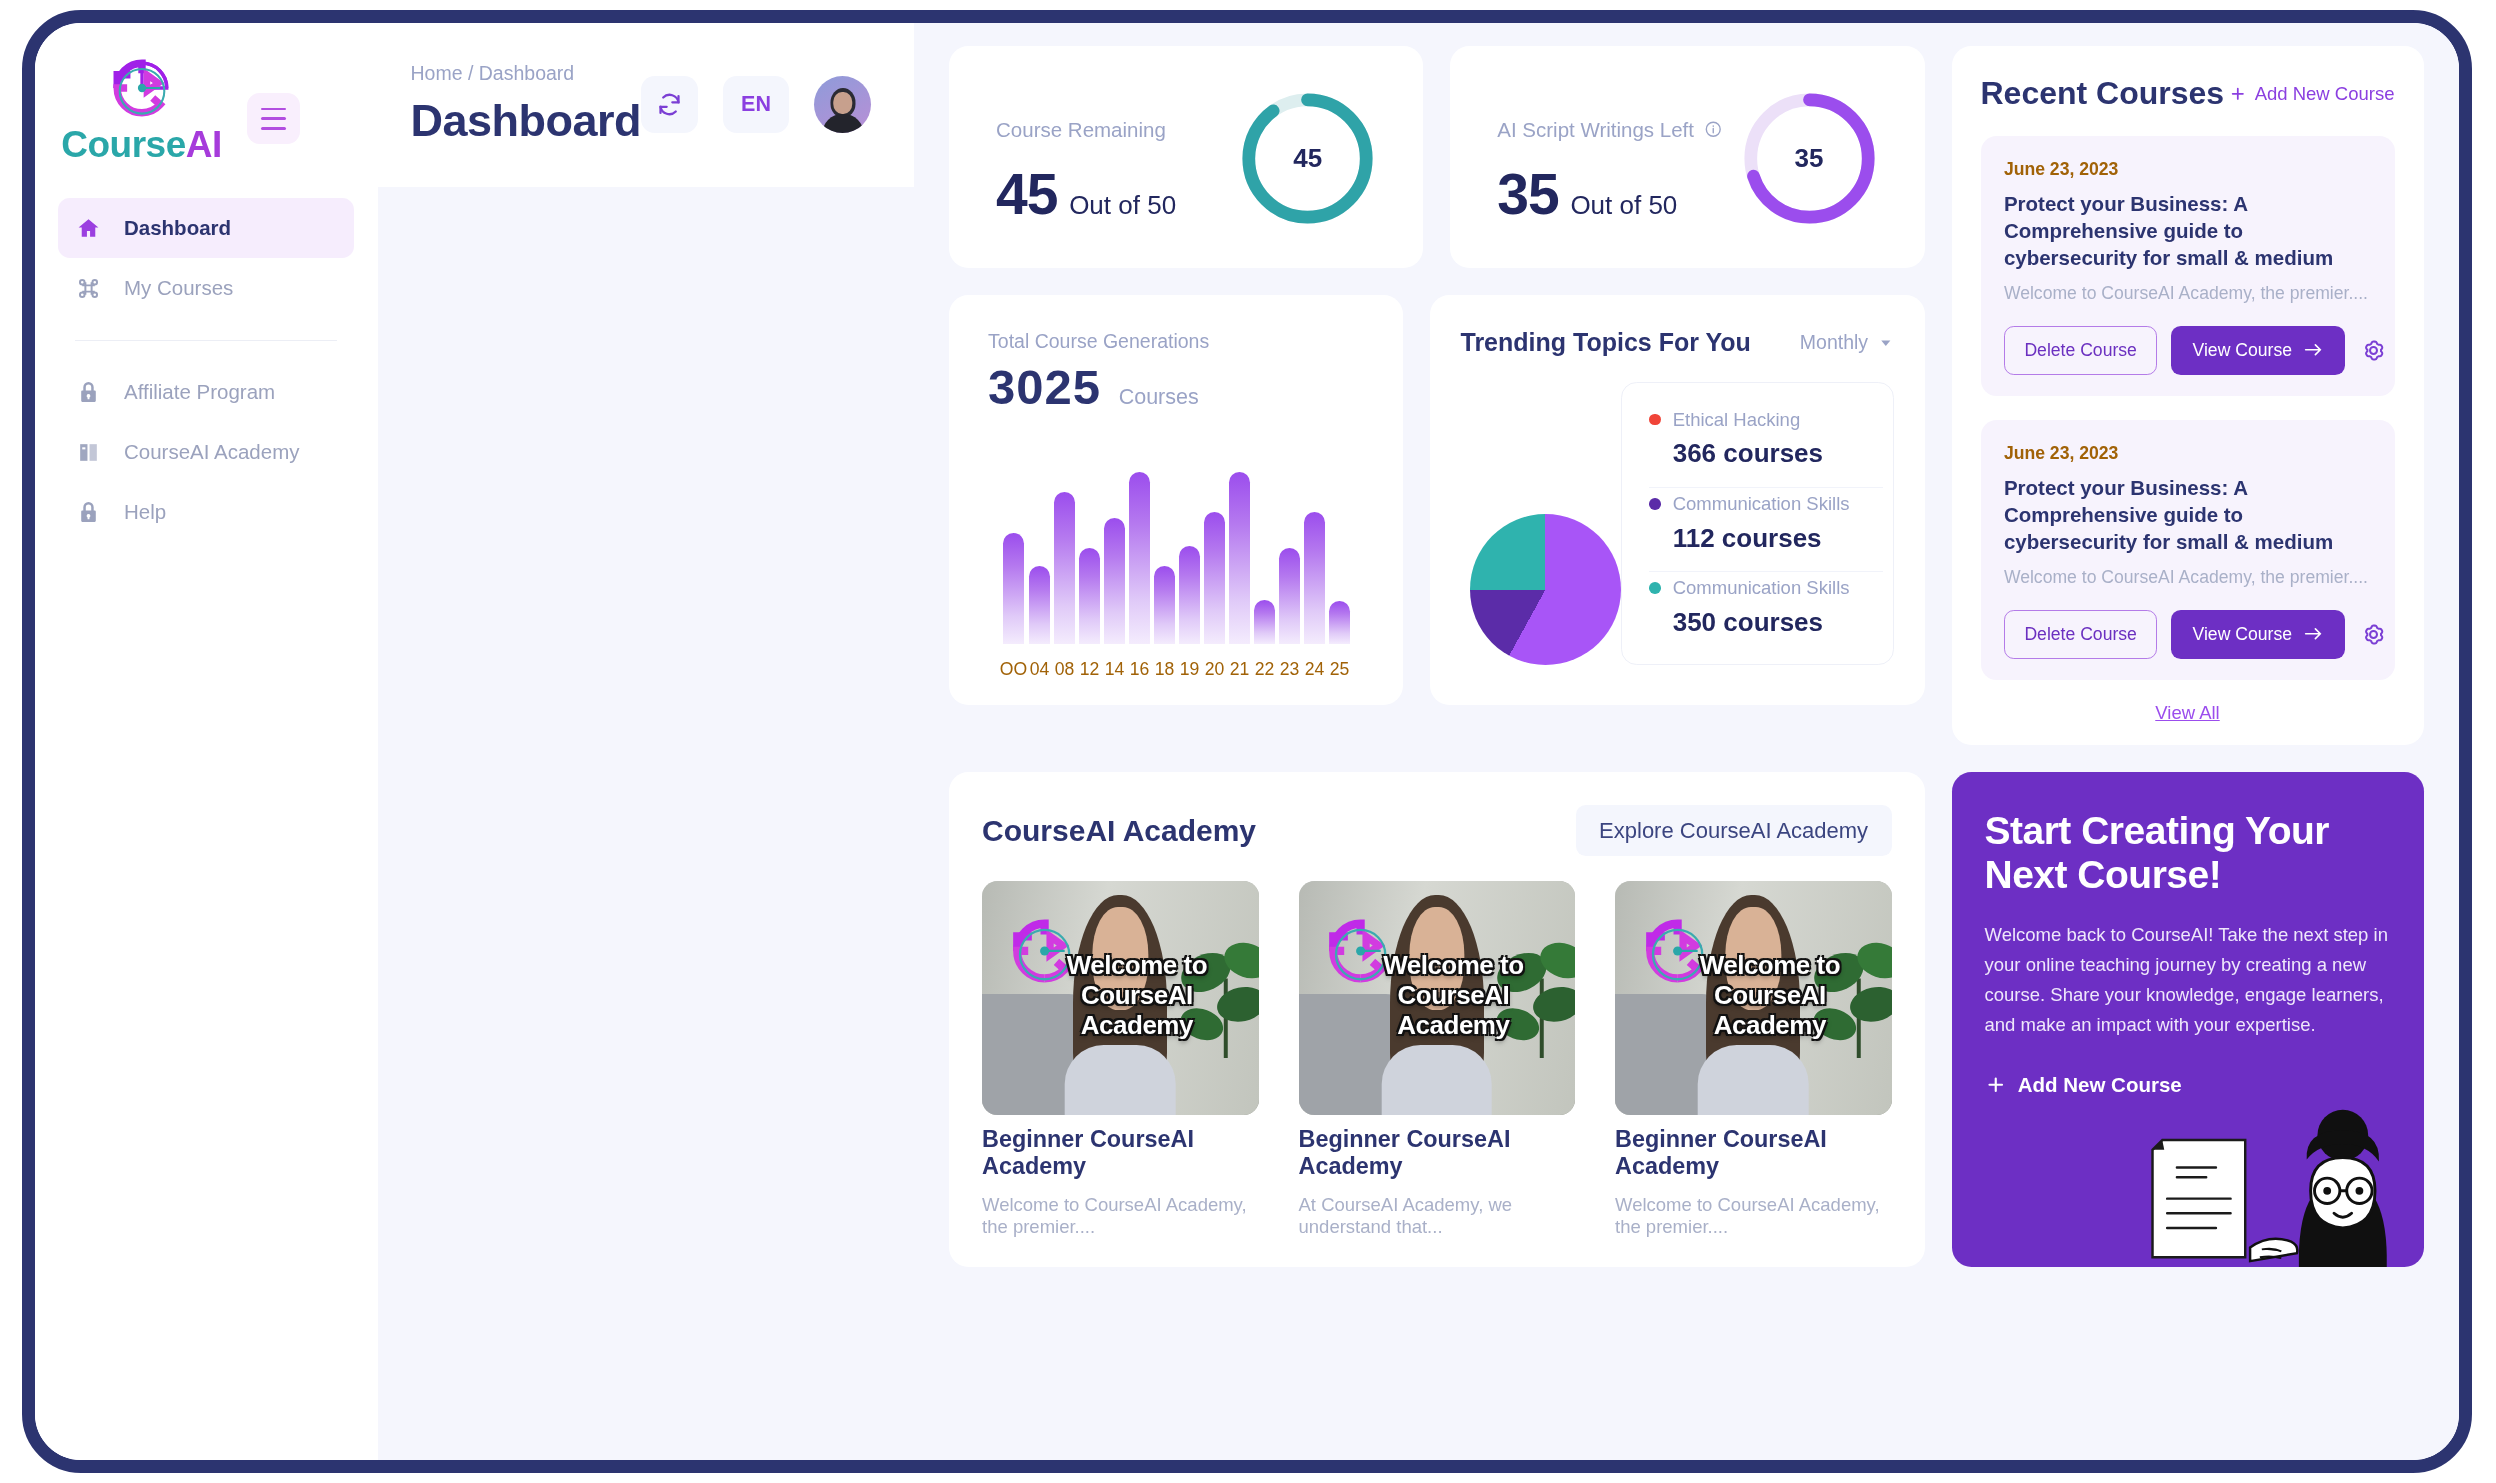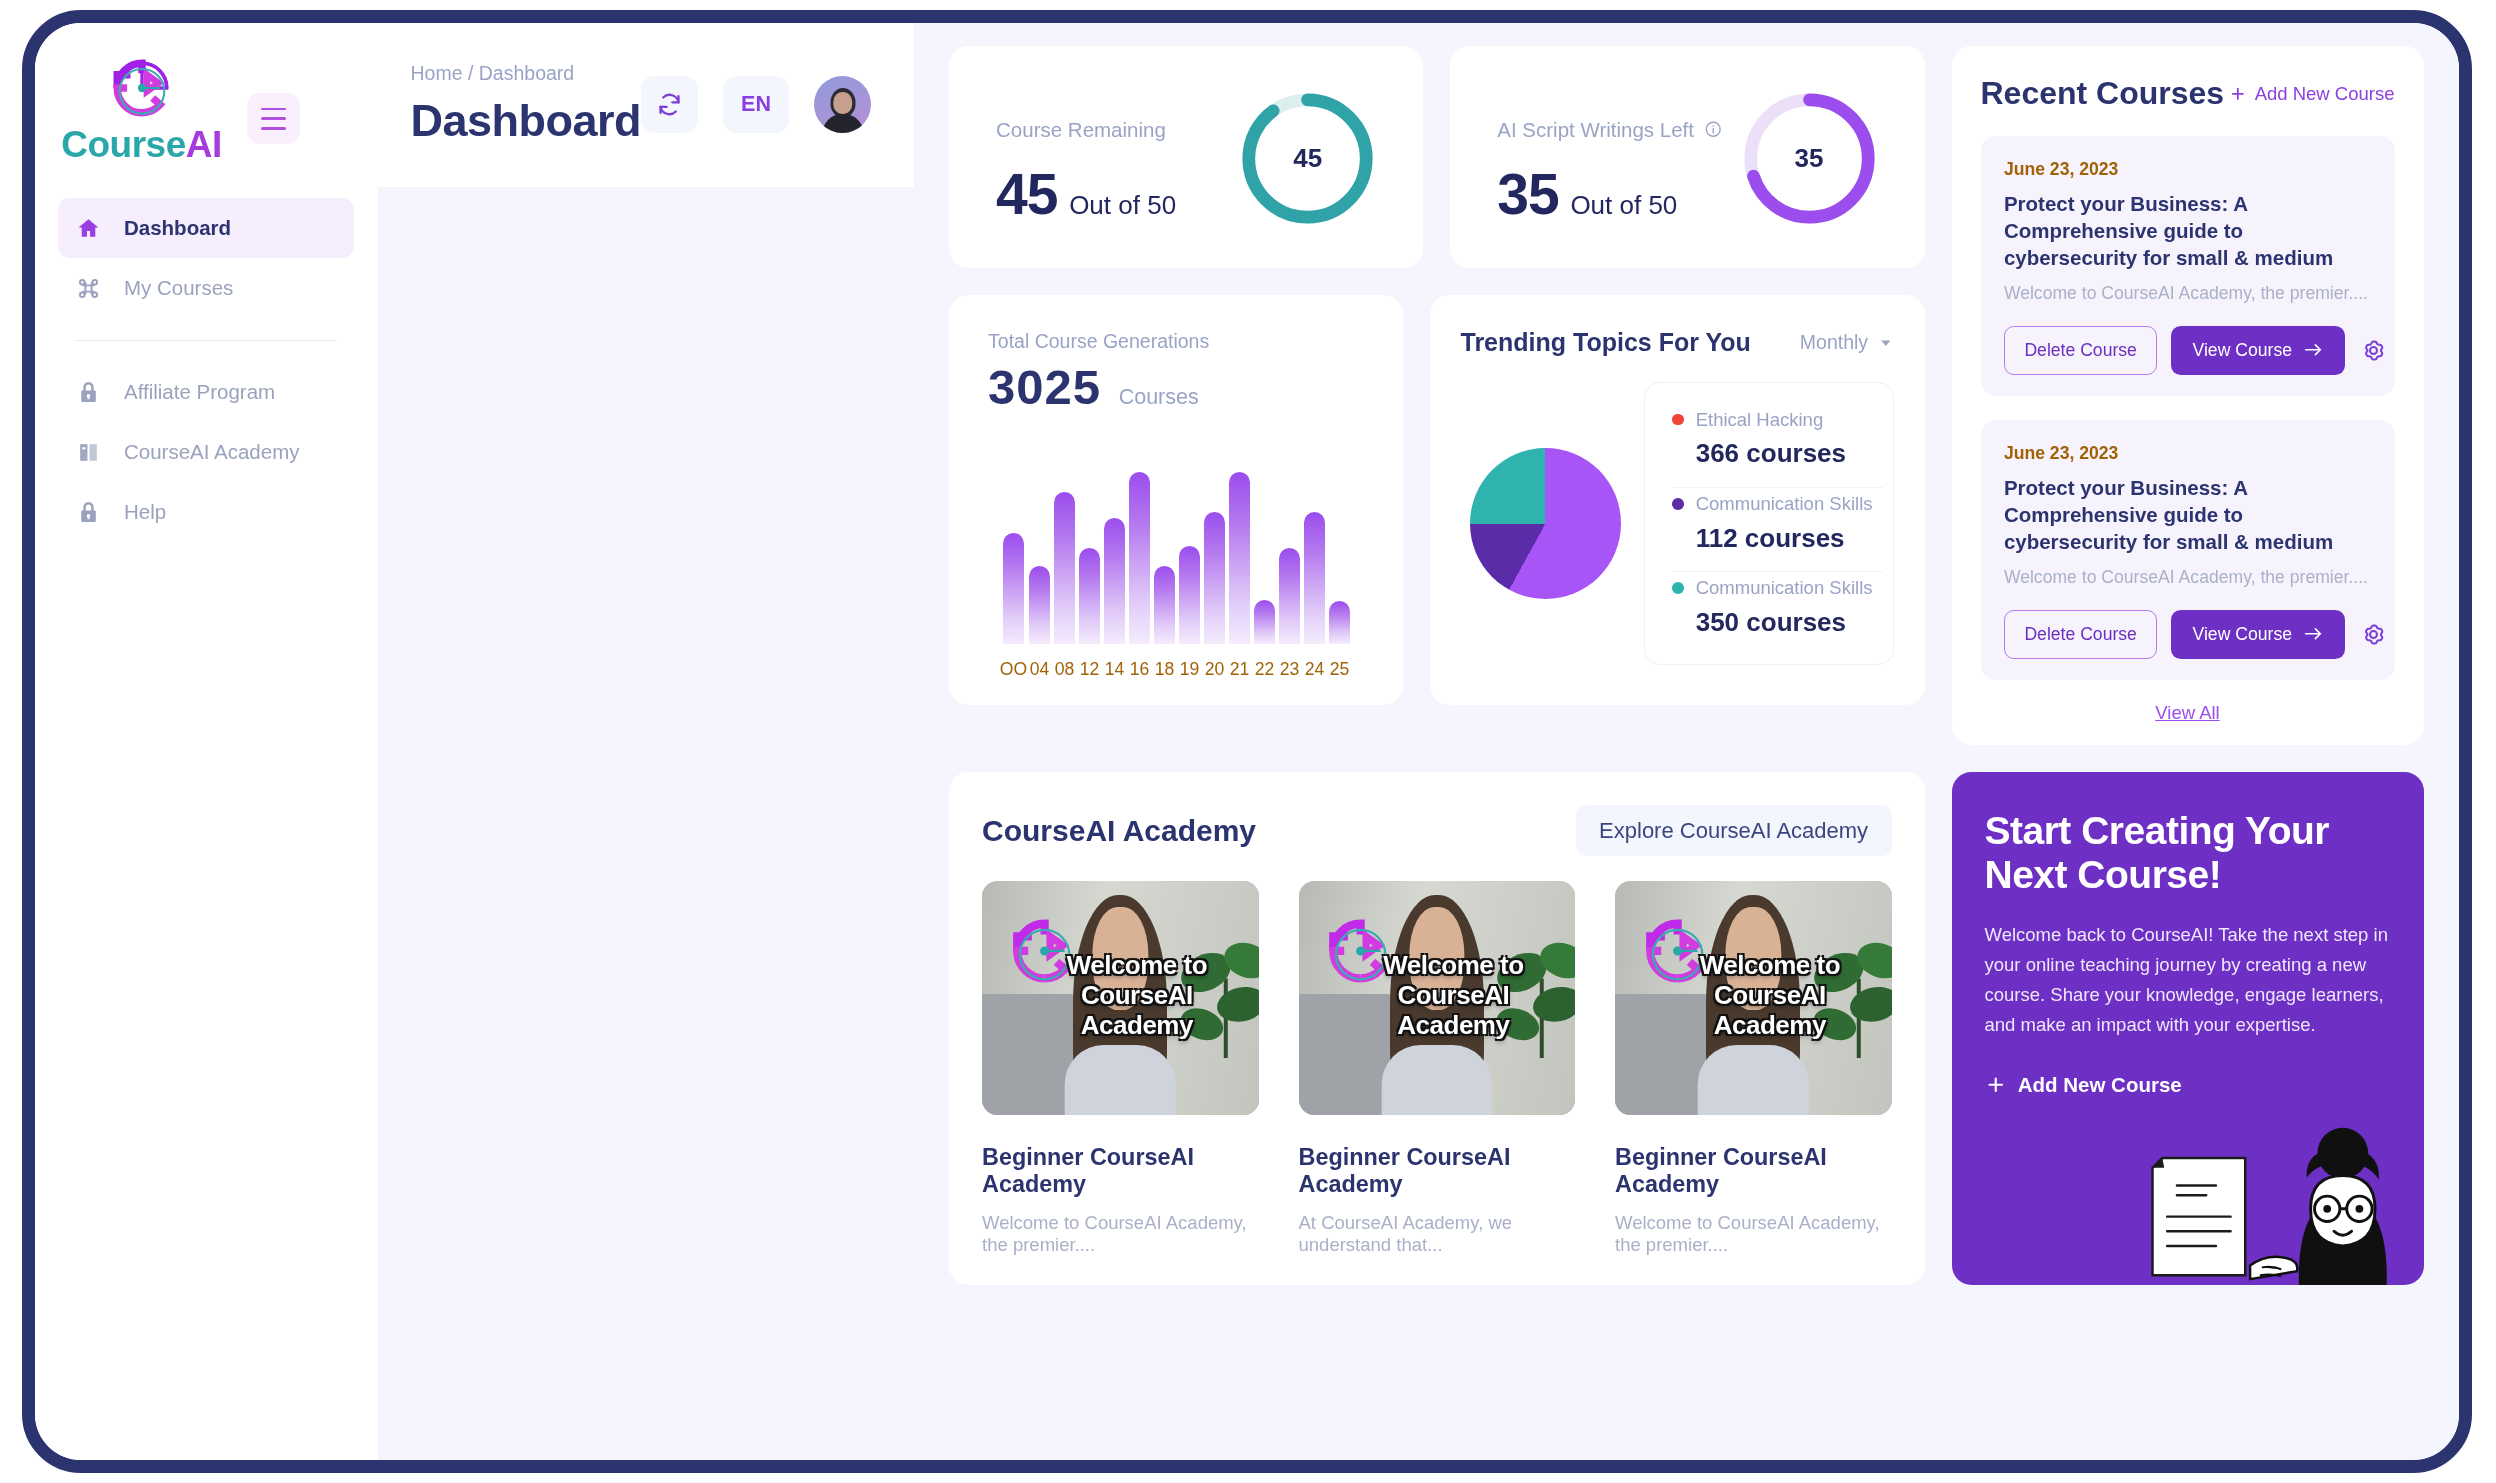--- a/index.html
+++ b/index.html
@@ -122,21 +122,21 @@
     background: linear-gradient(to top, #f4ecfd 0%, #e0caf8 25%, #b579ef 70%, #9b4ded 100%);
     border-radius: 11.7px 11.7px 0 0;
   }
   .bar-label { margin-top: 15.6px; color: #a16207; font-size: 17.6px; }
 
   
   .trend-card { width: 495px; min-width: 495px; height: 410px; padding: 33px 31px; }
   .trend-head { display: flex; align-items: center; justify-content: space-between; }
   .trend-title { font-size: 25px; font-weight: 700; color: #2c3470; }
   .trend-period { color: #9aa3c6; font-size: 19.5px; display: flex; align-items: center; gap: 9.8px; cursor: pointer; }
-  .trend-body { display: flex; align-items: center; gap: 23px; margin-top: 25px; }
+  .trend-body { display: flex; align-items: flex-end; gap: 0; margin-top: 25px; }
   .pie { width: 151px; height: 151px; border-radius: 50%; flex: 0 0 auto; margin-left: 9.8px; }
   .legend {
     flex: 1; border: 1.5px solid #eef0f8; border-radius: 15.6px;
     padding: 21.5px 9.8px 21.5px 27px;
   }
   .legend-item { padding: 3.9px 0; }
   .legend-item + .legend-item { border-top: 1.5px solid #f1f3fa; margin-top: 13.7px; padding-top: 5px; }
   .legend-top { display: flex; align-items: center; gap: 11.7px; }
   .dot { width: 11.7px; height: 11.7px; border-radius: 50%; }
   .legend-name { color: #9aa3c6; font-size: 18.5px; }
@@ -189,21 +189,21 @@
   .thumb .person-body { position: absolute; left: 50%; bottom: 0; width: 40%; height: 30%; background: #cfd3dc; border-radius: 39px 39px 0 0; transform: translateX(-50%); }
   .thumb-logo { position: absolute; left: 6%; top: 12%; width: 33%; }
   .thumb-text {
     position: absolute; left: 0; right: 0; top: 30%;
     text-align: center; color: #ffffff; font-weight: 800;
     font-size: 26px; line-height: 1.15; letter-spacing: -0.5px;
     text-shadow: -2px -2px 0 #111, 2px -2px 0 #111, -2px 2px 0 #111, 2px 2px 0 #111,
                  0 2.9px 4.9px rgba(0,0,0,.5);
     padding-left: 12%;
   }
-  .academy-name { font-size: 23.4px; font-weight: 700; color: #2c3470; margin-top: 29px; }
+  .academy-name { font-size: 23.4px; font-weight: 700; color: #2c3470; margin-top: 11px; }
   .academy-desc { font-size: 18.5px; color: #a9b0c8; margin-top: 13.7px; }
 
   
   .cta-card {
     width: 472px; min-width: 472px; background: #6d2fc4; border-radius: 19.5px;
     padding: 37px 33px 0 33px; position: relative; overflow: hidden; color: #fff;
   }
   .cta-title { font-size: 39px; font-weight: 800; line-height: 1.12; letter-spacing: -0.5px; }
   .cta-desc { font-size: 18.5px; line-height: 1.62; margin-top: 23.4px; color: #efe7fb; }
   .cta-add { display: flex; align-items: center; gap: 11.7px; margin-top: 33px; font-size: 20.5px; font-weight: 600; cursor: pointer; }

